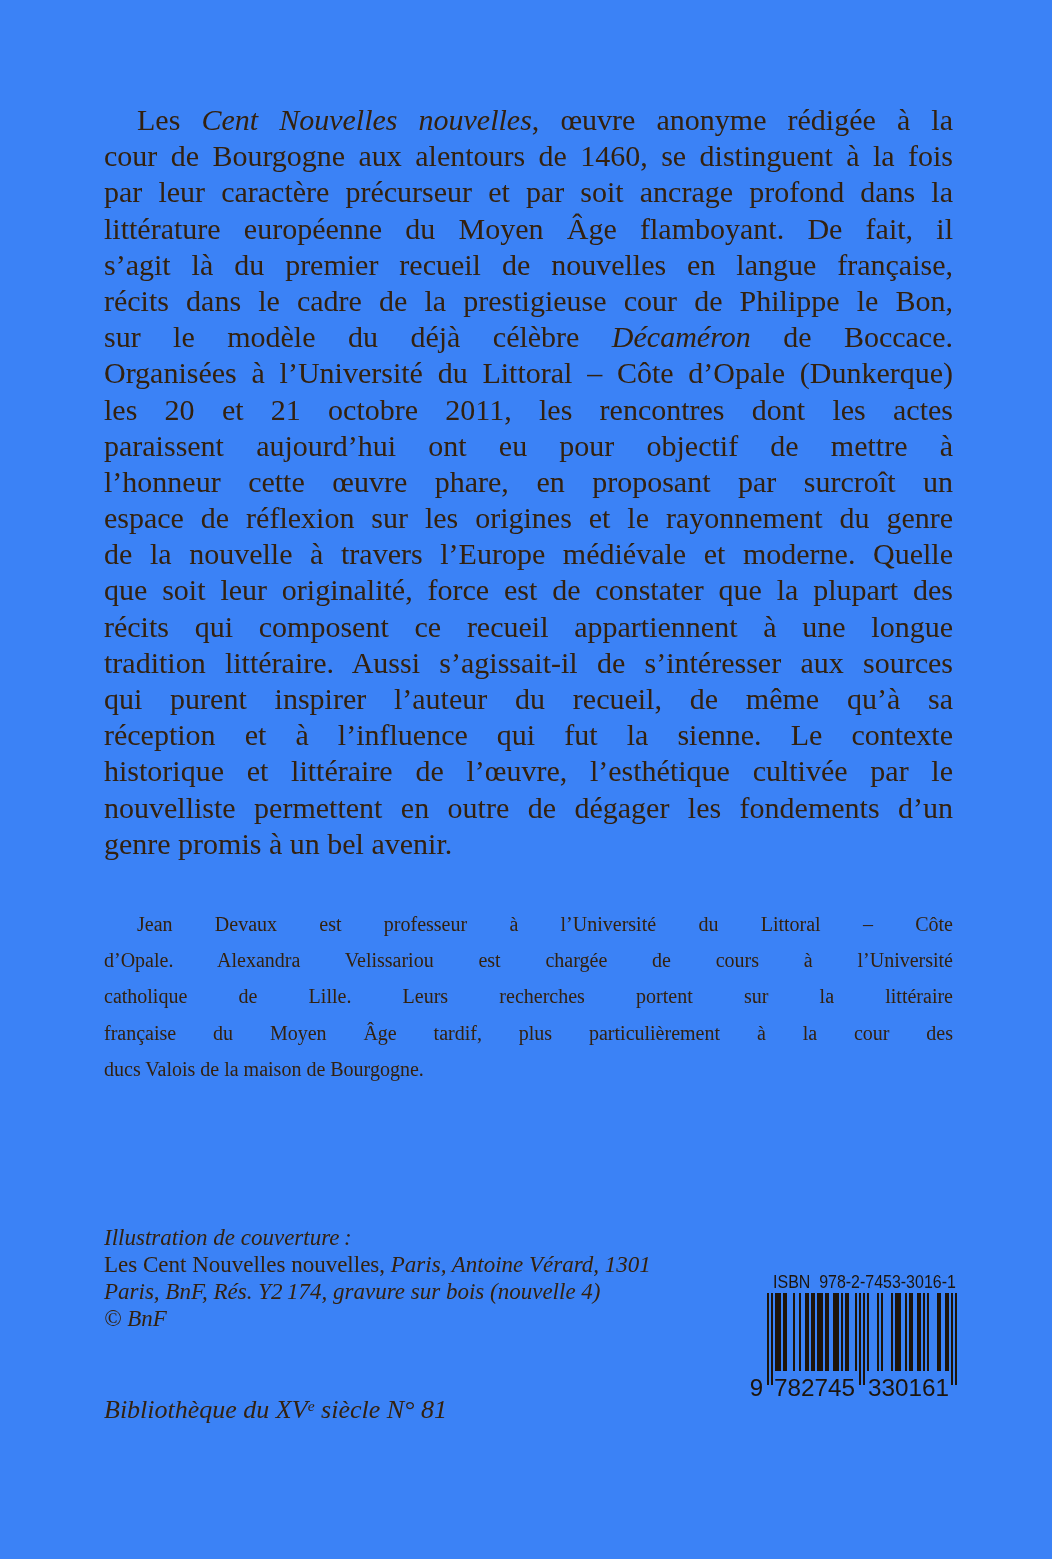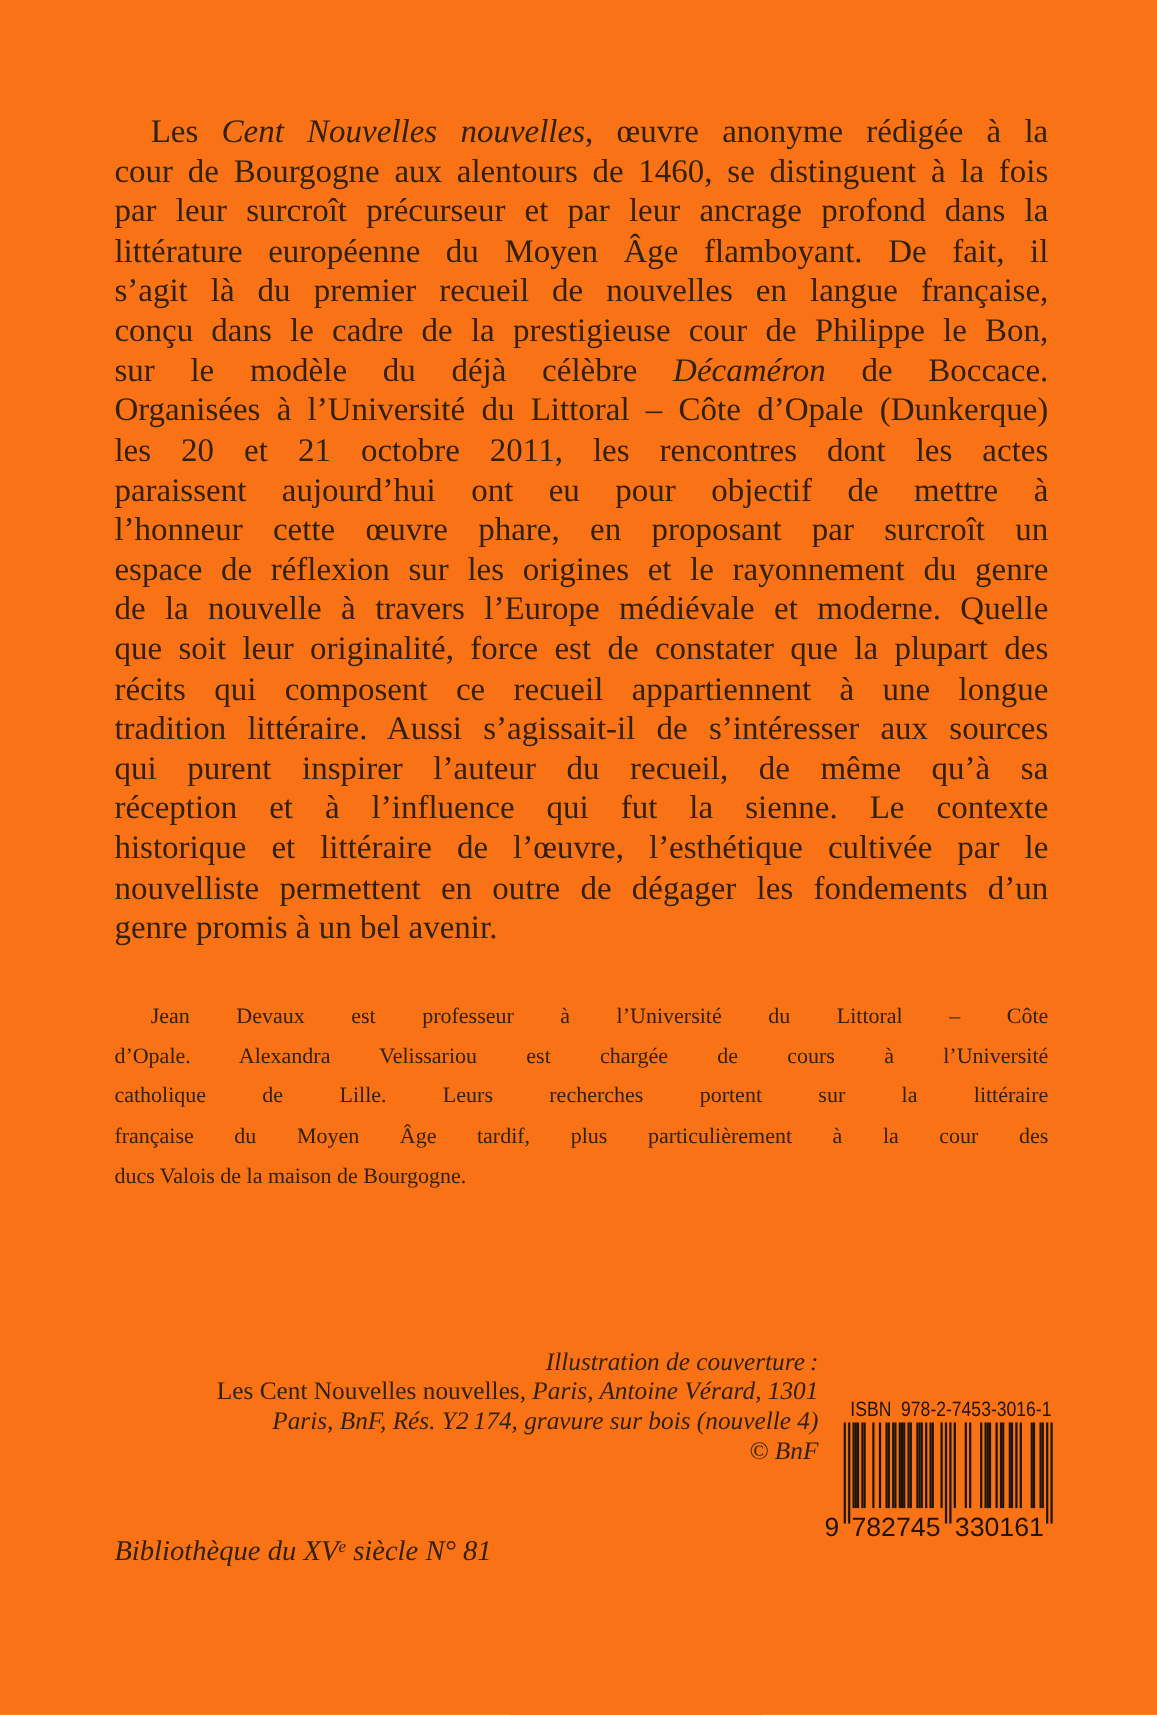--- a/index.html
+++ b/index.html
@@ -21,21 +21,21 @@
   }
   .par .line.last { text-align-last:left; -moz-text-align-last:left; }
   .line.indent { text-indent:33px; }
 
   .main-par  { left:104px; top:102px;  width:849px; font-size:30px; }
   .main-par .line { line-height:36.2px; height:36.2px; overflow:visible; white-space:nowrap; }
   .author-par{ left:104px; top:906px;  width:849px; font-size:20px; }
   .author-par .line { line-height:36.2px; height:36.2px; overflow:visible; white-space:nowrap; }
 
   .credit    { left:104px; top:1224px; width:640px; font-size:23px; }
-  .credit .line { line-height:27px; text-align:right; }
+  .credit .line { line-height:27px; text-align:left; }
 
   .series    { left:104px; top:1363px; width:640px; font-size:26px; font-style:italic;margin-top:32px; }
   .series .line { line-height:30px; text-align:left; }
 
   .it  { font-style:italic; }
   .sup { font-size:0.6em; vertical-align:0.45em; line-height:0; }
 
   
   .barcode { left:737px; top:1272px; width:222px; height:130px; }
   .isbn-label {
@@ -45,29 +45,29 @@
     text-align:center; white-space:pre;
     color:#1D140B;
     transform:scaleX(0.84); transform-origin:0 50%;
   }
   .ean-svg { position:absolute; left:0; top:21px; display:block; }
   .bcd { font-family:"Liberation Sans", sans-serif; font-size:24px; fill:#1D140B; }
 </style>
 </head>
 <body>
 
-<div class="page" style="background: #f97316; color: rgb(51, 33, 15);">
+<div class="page" style="background: #3b82f6; color: rgb(51, 33, 15);">
 
   <div class="block par main-par">
       <div class="line indent"><span>Les </span><span class="it">Cent Nouvelles nouvelles</span><span>, œuvre anonyme rédigée à la</span></div>
       <div class="line"><span>cour de Bourgogne aux alentours de 1460, se distinguent à la fois</span></div>
-      <div class="line"><span>par leur surcroît précurseur et par leur ancrage profond dans la</span></div>
+      <div class="line"><span>par leur caractère précurseur et par soit ancrage profond dans la</span></div>
       <div class="line"><span>littérature européenne du Moyen Âge flamboyant. De fait, il</span></div>
       <div class="line"><span>s’agit là du premier recueil de nouvelles en langue française,</span></div>
-      <div class="line"><span>conçu dans le cadre de la prestigieuse cour de Philippe le Bon,</span></div>
+      <div class="line"><span>récits dans le cadre de la prestigieuse cour de Philippe le Bon,</span></div>
       <div class="line"><span>sur le modèle du déjà célèbre </span><span class="it">Décaméron</span><span> de Boccace.</span></div>
       <div class="line"><span>Organisées à l’Université du Littoral – Côte d’Opale (Dunkerque)</span></div>
       <div class="line"><span>les 20 et 21 octobre 2011, les rencontres dont les actes</span></div>
       <div class="line"><span>paraissent aujourd’hui ont eu pour objectif de mettre à</span></div>
       <div class="line"><span>l’honneur cette œuvre phare, en proposant par surcroît un</span></div>
       <div class="line"><span>espace de réflexion sur les origines et le rayonnement du genre</span></div>
       <div class="line"><span>de la nouvelle à travers l’Europe médiévale et moderne. Quelle</span></div>
       <div class="line"><span>que soit leur originalité, force est de constater que la plupart des</span></div>
       <div class="line"><span>récits qui composent ce recueil appartiennent à une longue</span></div>
       <div class="line"><span>tradition littéraire. Aussi s’agissait-il de s’intéresser aux sources</span></div>

